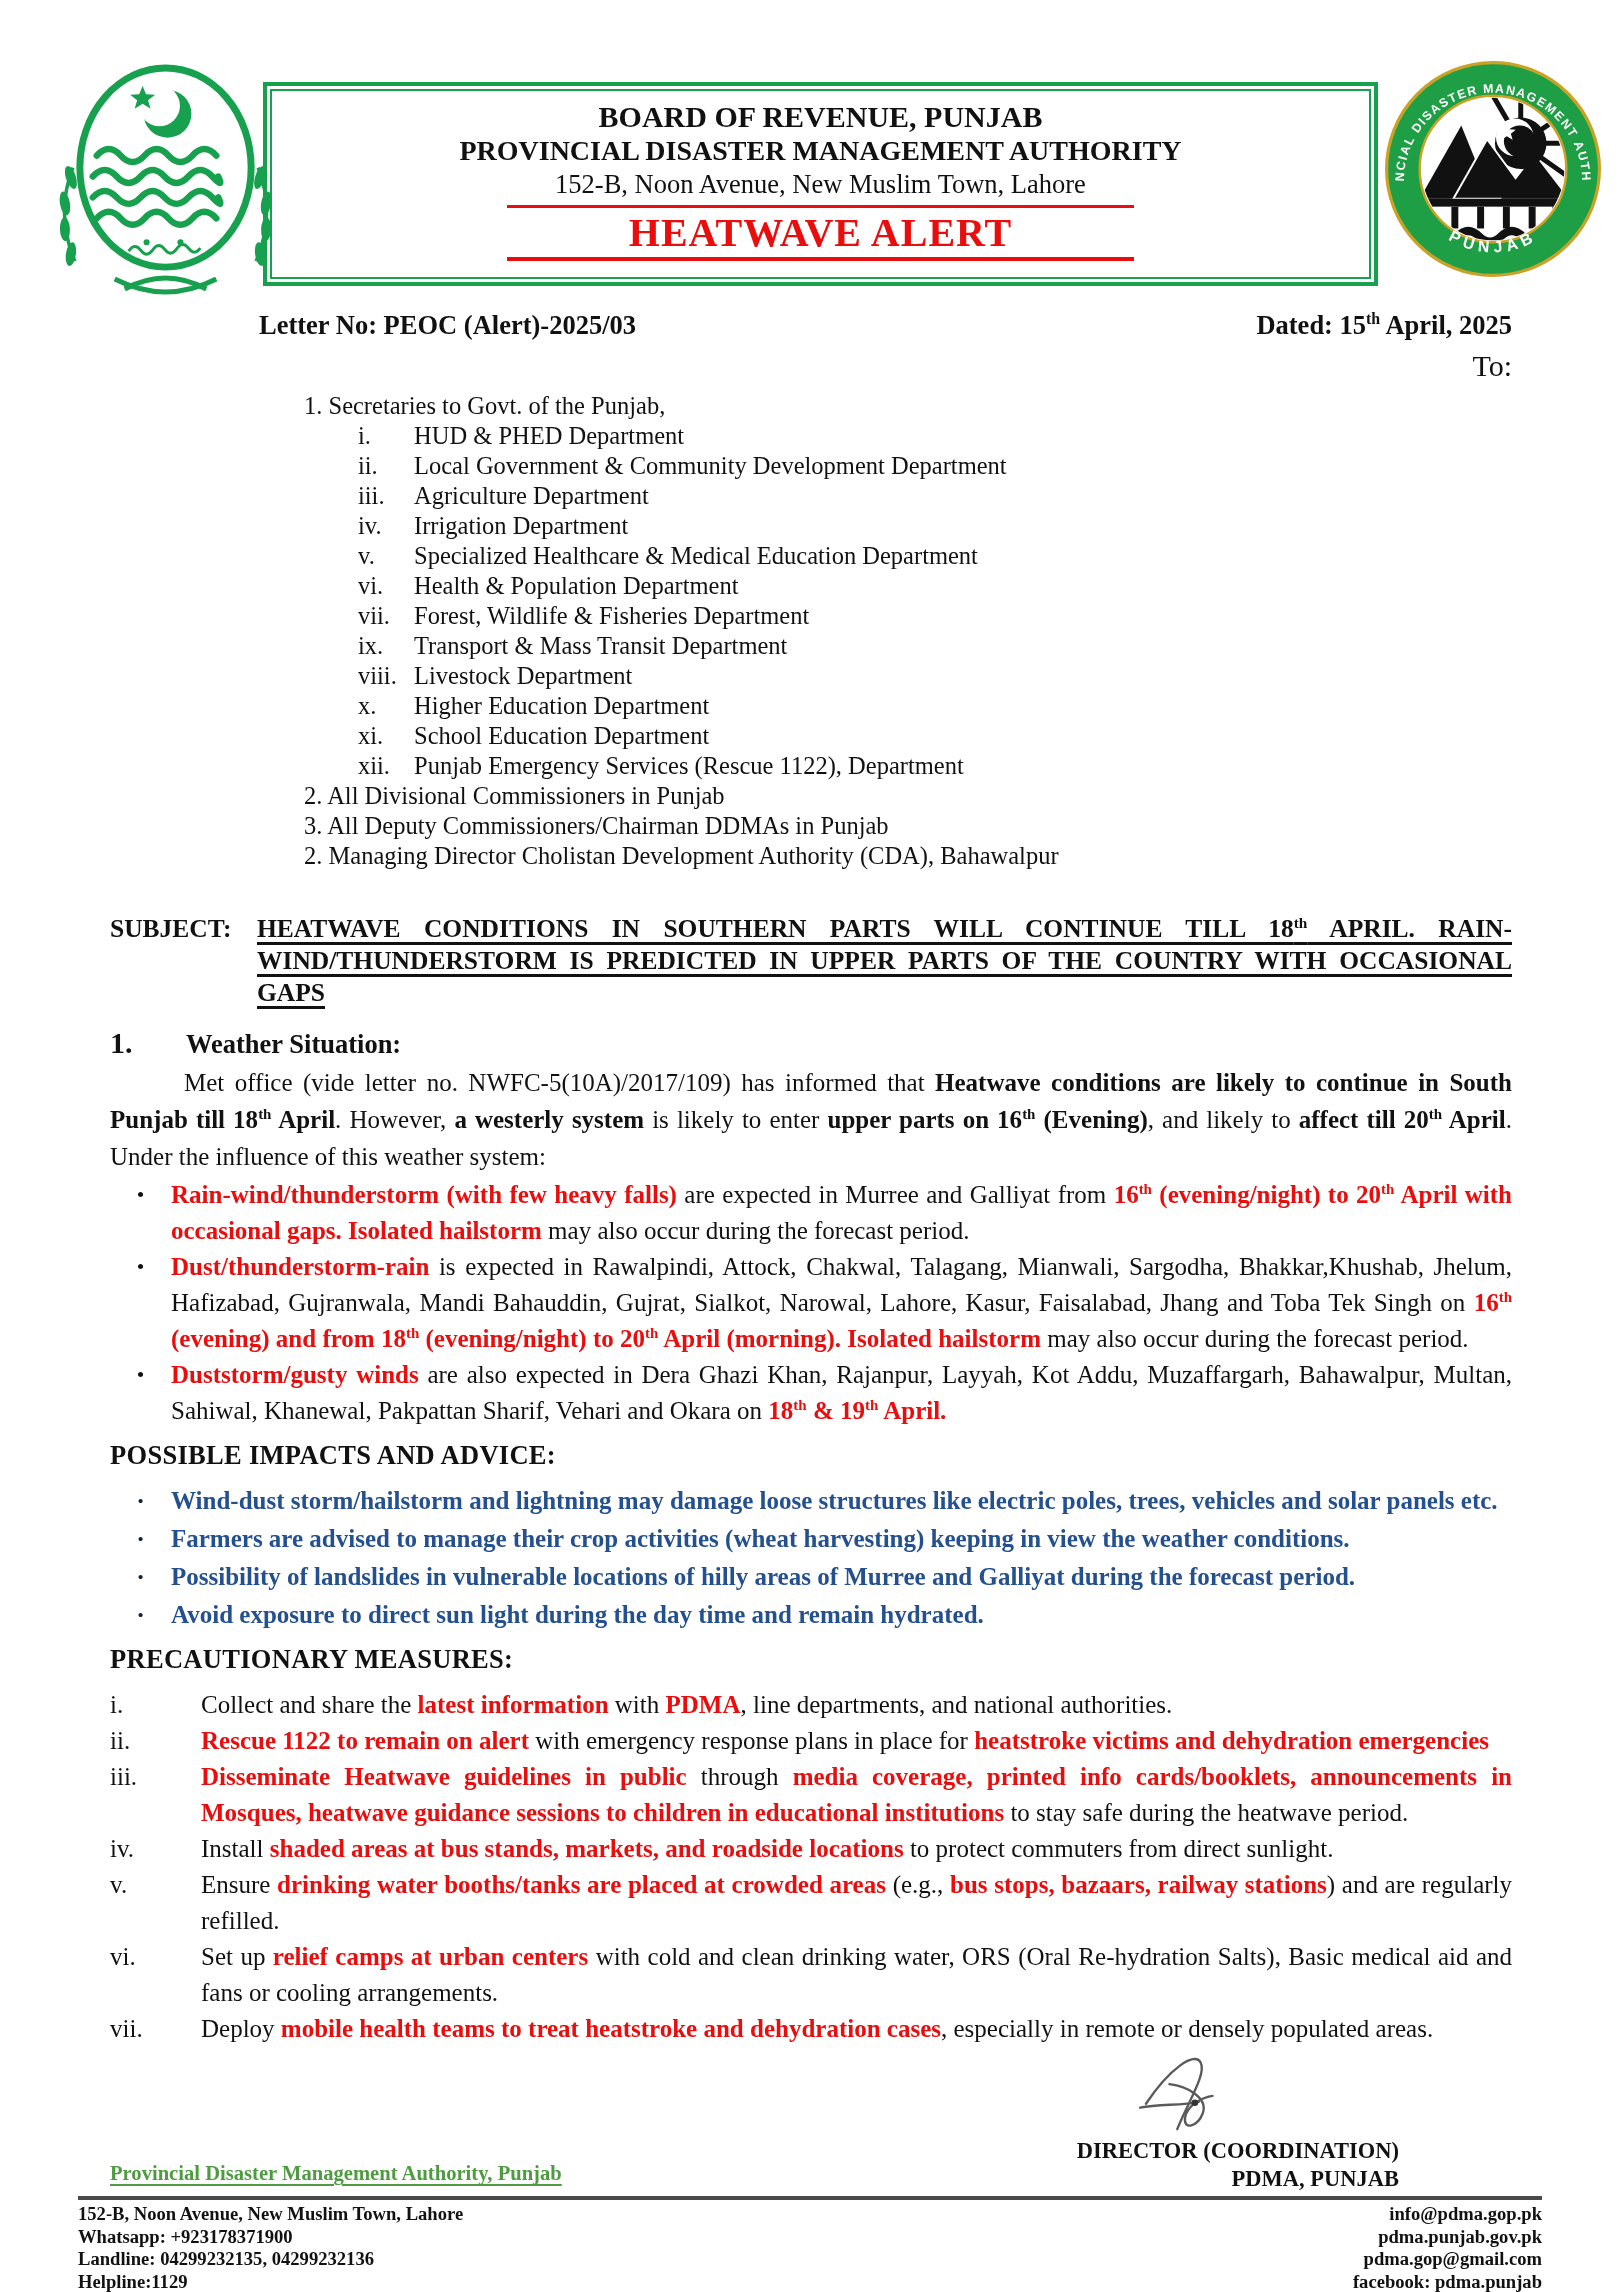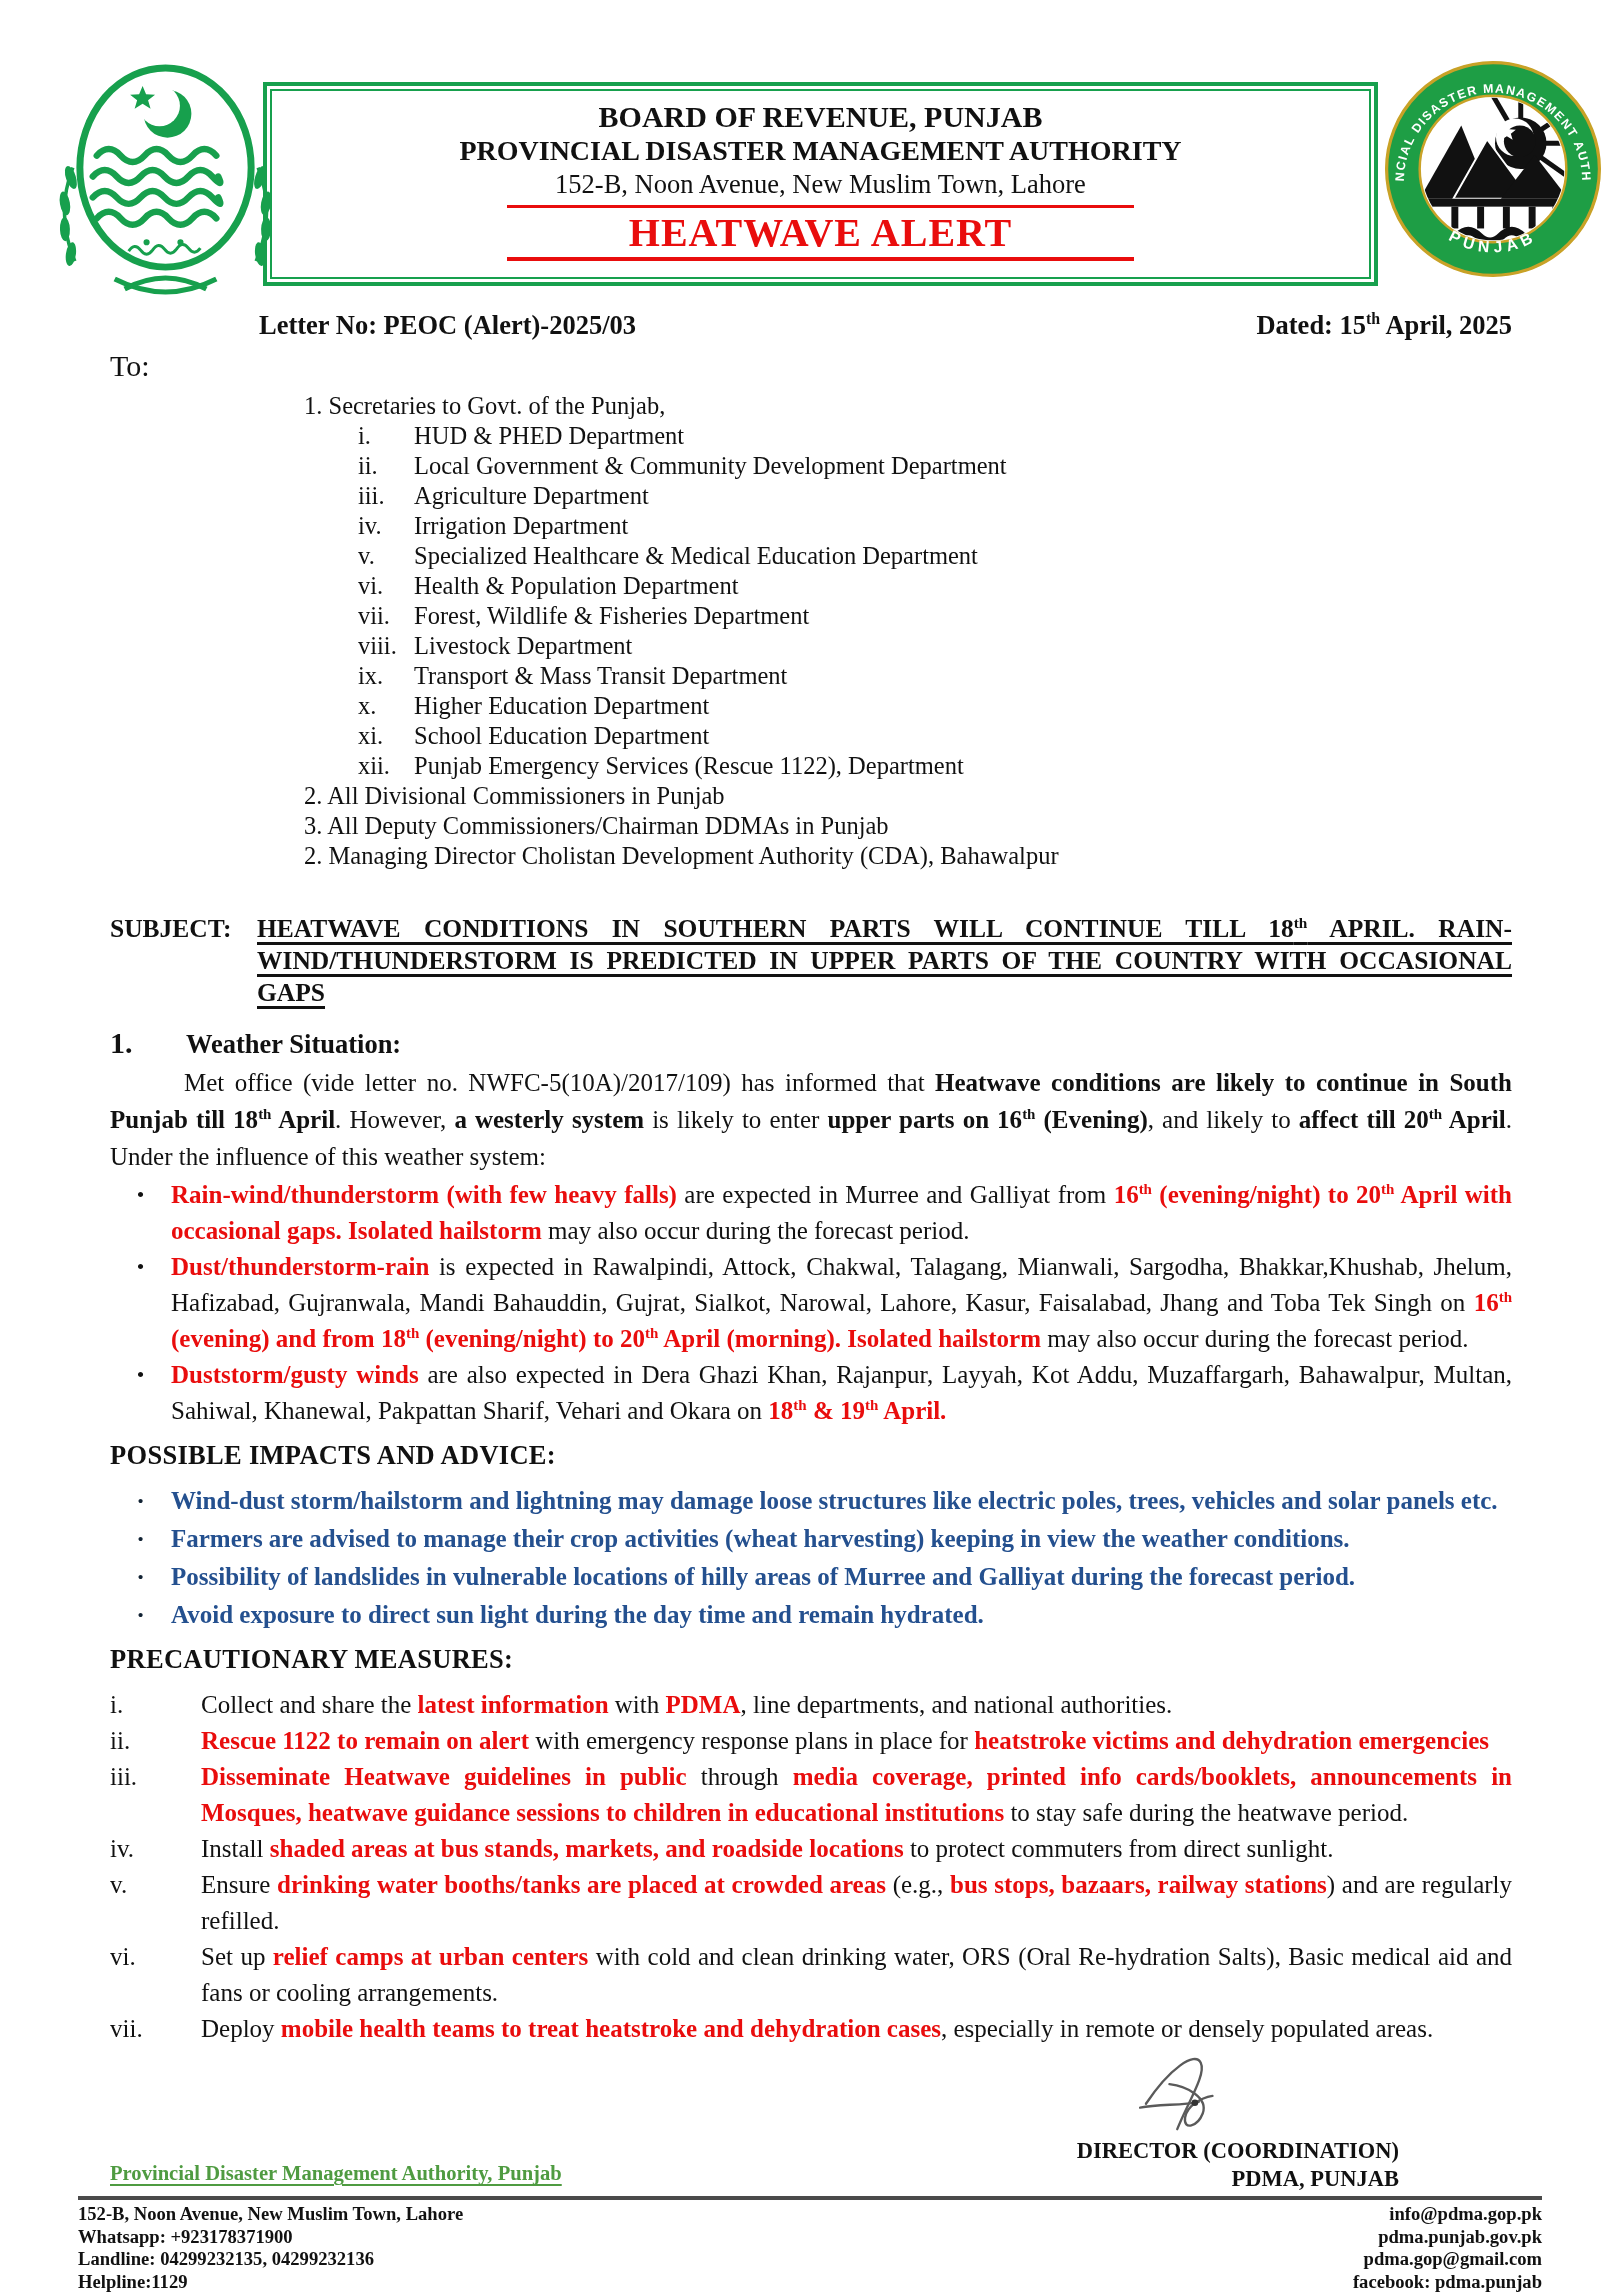--- a/index.html
+++ b/index.html
@@ -30,21 +30,21 @@
   .hbox-inner{border:2px solid var(--green);width:100%;height:100%;text-align:center;padding-top:7.8px;}
   .org1{font-size:30px;font-weight:bold;line-height:35px;}
   .org2{font-size:28px;font-weight:bold;line-height:34px;}
   .addr{font-size:26.5px;line-height:32px;}
   .redrule{width:627px;height:3.9px;background:var(--red);margin:4.9px auto 0 auto;}
   .alert-title{font-size:40px;font-weight:bold;color:var(--red);line-height:45px;margin-top:2px;letter-spacing:1px;}
 
   
   .content{position:absolute;left:110px;top:310px;width:1402px;}
   .letter-line{display:flex;justify-content:space-between;font-weight:bold;font-size:26.5px;padding-left:149px;}
-  .to-label{font-size:30px;margin-top:7.8px;}
+  .to-label{font-size:30px;margin-top:7.8px;text-align:right;}
   .recips{margin-left:194px;font-size:24.5px;line-height:30px;margin-top:7.8px;}
   .rrow{display:flex;margin-left:54px;}
   .rnum{width:56px;flex:none;}
   .subject{display:flex;margin-top:42px;}
   .subj-label{width:147px;flex:none;font-weight:bold;font-size:25.5px;line-height:32px;}
   .subj-lines{flex:1;}
   .subj-line{
     font-weight:bold;font-size:25.5px;line-height:32px;
     text-align:justify;text-align-last:justify;
     text-decoration:underline;text-decoration-thickness:2.5px;text-underline-offset:4.9px;
@@ -237,27 +237,27 @@
             <span class="rnum">vi.</span>
             <span class="rtxt">Health &amp; Population Department</span>
           </div>
 
           <div class="rrow">
             <span class="rnum">vii.</span>
             <span class="rtxt">Forest, Wildlife &amp; Fisheries Department</span>
           </div>
 
           <div class="rrow">
+            <span class="rnum">ix.</span>
+            <span class="rtxt">Transport &amp; Mass Transit Department</span>
+          </div>
+
+          <div class="rrow">
             <span class="rnum">viii.</span>
             <span class="rtxt">Livestock Department</span>
-          </div>
-
-          <div class="rrow">
-            <span class="rnum">ix.</span>
-            <span class="rtxt">Transport &amp; Mass Transit Department</span>
           </div>
 
           <div class="rrow">
             <span class="rnum">x.</span>
             <span class="rtxt">Higher Education Department</span>
           </div>
 
           <div class="rrow">
             <span class="rnum">xi.</span>
             <span class="rtxt">School Education Department</span>

